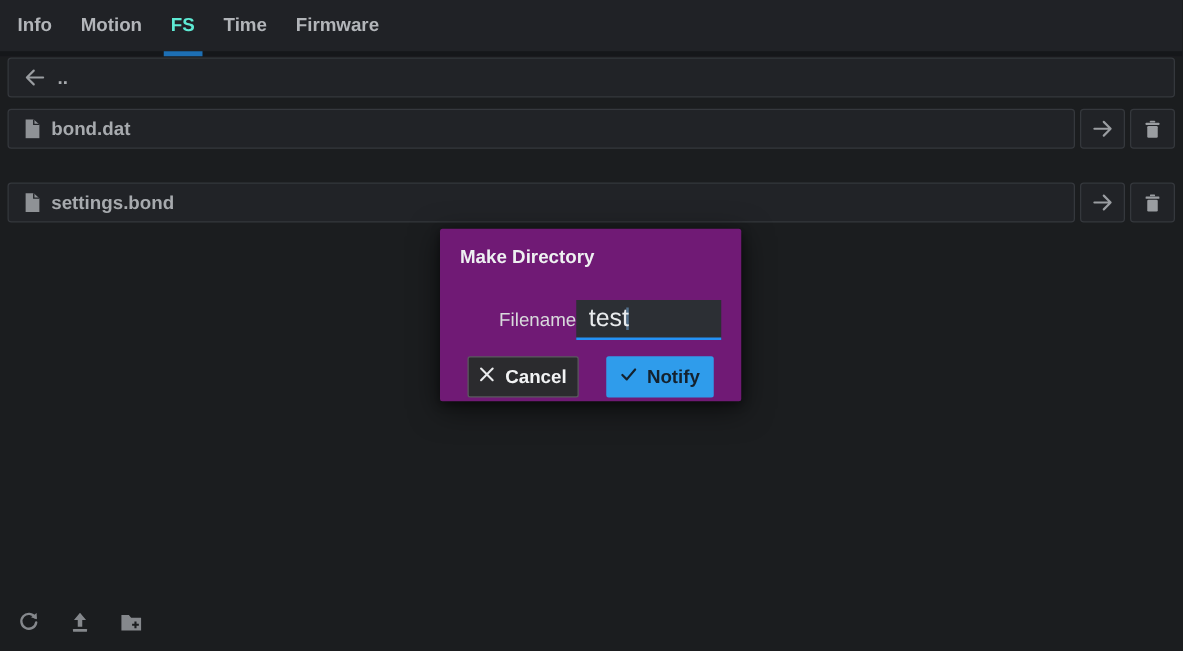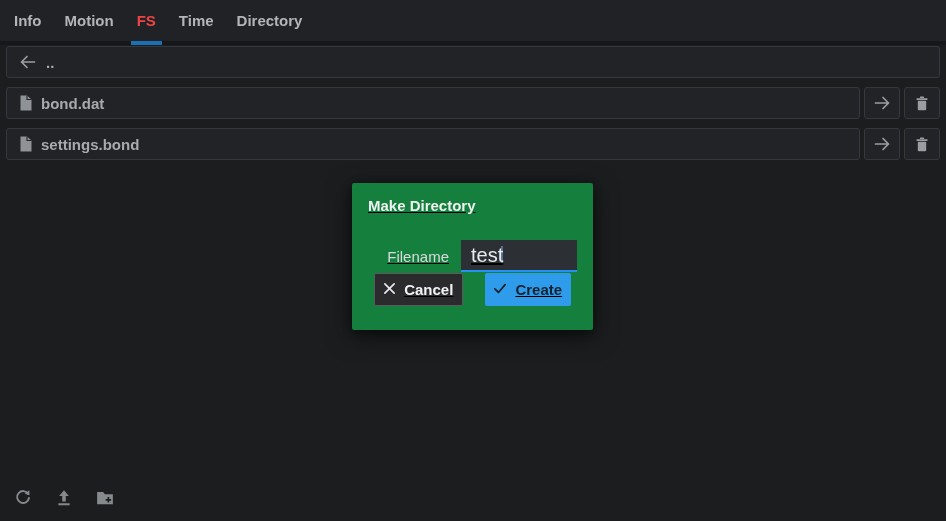--- a/index.html
+++ b/index.html
@@ -12,83 +12,82 @@
   
   .topbar{
     height:41px;background:#202226;border-bottom:4px solid #15171a;
     display:flex;align-items:center;padding-left:8px;
   }
   .tab{
     position:relative;height:41px;display:flex;align-items:center;
     padding:0 6px;margin-right:11px;
     font-size:15px;font-weight:bold;color:#b2b5b9;cursor:pointer;white-space:nowrap;text-align:center;
   }
-  .tab.active{color:#ef4444;}
+  .tab.active{color:#5eead4;}
   .tab.active::after{
     content:"";position:absolute;left:0;right:0;bottom:-4px;height:4px;background:#1d6fb4;
   }
   
   .list{padding:1px 6px 0;}
   .row{
     box-sizing:border-box;height:32px;background:#212327;
     border:1px solid #35383d;border-radius:3px;
     display:flex;align-items:center;padding:0 12px;
     color:#a7aaae;font-size:15px;font-weight:bold;cursor:pointer;
   }
   .back-row{margin-bottom:9px;gap:10px;}
-  .file-line{display:flex;gap:4px;margin-bottom:9px;}
+  .file-line{display:flex;gap:4px;margin-bottom:27px;}
   .file-line .row{flex:1;gap:9px;}
   .icon-btn{
     box-sizing:border-box;flex:0 0 36px;width:36px;height:32px;
     background:#212327;border:1px solid #35383d;border-radius:3px;
     display:flex;align-items:center;justify-content:center;cursor:pointer;
     color:#9a9da1;padding:0;
   }
   .row svg,.icon-btn svg{display:block;}
   
   .footer{position:absolute;left:14px;bottom:14px;display:flex;gap:23px;}
   .tool{width:18px;height:18px;color:#85888c;cursor:pointer;background:none;border:none;padding:0;}
   
   .modal{
     position:absolute;left:352px;top:183px;width:241px;box-sizing:border-box;
-    background:#15803d;border-radius:2px;
+    background:#701a75;border-radius:2px;
     box-shadow:0 6px 24px rgba(0,0,0,.55),0 2px 8px rgba(0,0,0,.4);
-    padding:14px 16px 24px;
-    text-decoration:underline;
+    padding:14px 16px 3px;
   }
   .modal-title{font-size:15px;font-weight:bold;color:#eef0f1;}
-  .form-row{margin-top:26px;display:flex;align-items:center;justify-content:flex-end;gap:12px;}
+  .form-row{margin-top:26px;display:flex;align-items:center;justify-content:flex-end;}
   .form-label{font-size:15px;color:#d8dadc;}
   .text-input{
     box-sizing:border-box;width:116px;height:32px;
     background-color:#2c2f34;border:none;border-bottom:2px solid #2492f5;
     color:#e9ebed;font-size:20px;padding:0 10px;outline:none;
     font-family:"Liberation Sans","DejaVu Sans",sans-serif;
     background-image:linear-gradient(#54728e,#54728e);
     background-repeat:no-repeat;background-size:2px 18px;background-position:40px 6px;
     border-radius:0;
   }
-  .btn-row{margin-top:1px;display:flex;gap:22px;padding:0 6px;}
+  .btn-row{margin-top:13px;display:flex;gap:22px;padding:0 6px;}
   .btn{
     flex:1;height:33px;display:flex;align-items:center;justify-content:center;gap:8px;
     font-size:15px;font-weight:bold;border-radius:2px;cursor:pointer;border:none;
     font-family:"Liberation Sans","DejaVu Sans",sans-serif;
   }
   .btn-cancel{box-sizing:border-box;background:#2b2b2e;border:1px solid #5a5a5e;color:#f2f3f4;}
   .btn-create{background:#2f9ceb;color:#14222e;}
 </style>
 </head>
 <body>
 
 <div class="topbar">
   <div class="tab">Info</div>
   <div class="tab">Motion</div>
   <div class="tab active">FS</div>
   <div class="tab">Time</div>
-  <div class="tab">Directory</div>
+  <div class="tab">Firmware</div>
 </div>
 
 <div class="list">
 
   <div class="row back-row">
     <span>
       <svg width="17" height="16" viewBox="0 0 17 16" fill="none" stroke="#9a9da1" stroke-width="1.7" stroke-linecap="round" stroke-linejoin="round">
         <path d="M15.5 8 H2.5 M8 2.5 L2.5 8 L8 13.5"></path>
       </svg>
     </span>
@@ -197,16 +196,16 @@
         </svg>
       </span>
       <span>Cancel</span>
     </button>
     <button class="btn btn-create">
       <span>
         <svg width="14" height="13" viewBox="0 0 15 14" fill="none" stroke="#14222e" stroke-width="1.9" stroke-linecap="round" stroke-linejoin="round">
           <path d="M2 7.5 L5.8 11.3 L13 2.8"></path>
         </svg>
       </span>
-      <span>Create</span>
+      <span>Notify</span>
     </button>
   </div>
 </div>
 
 </body></html>

